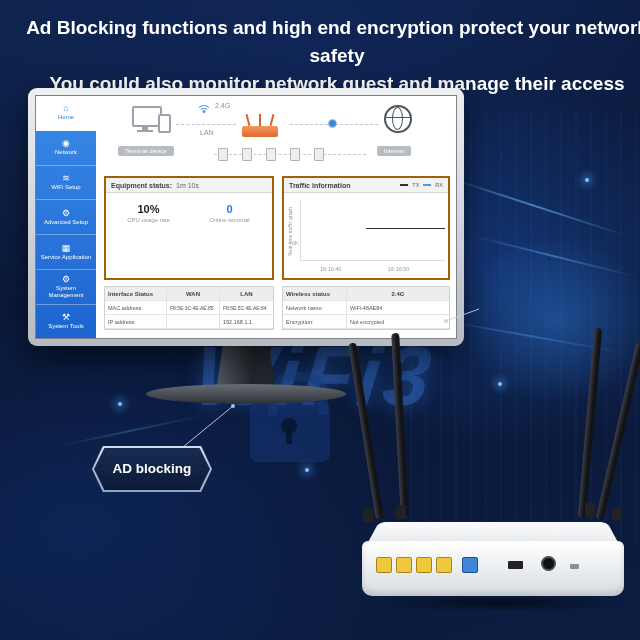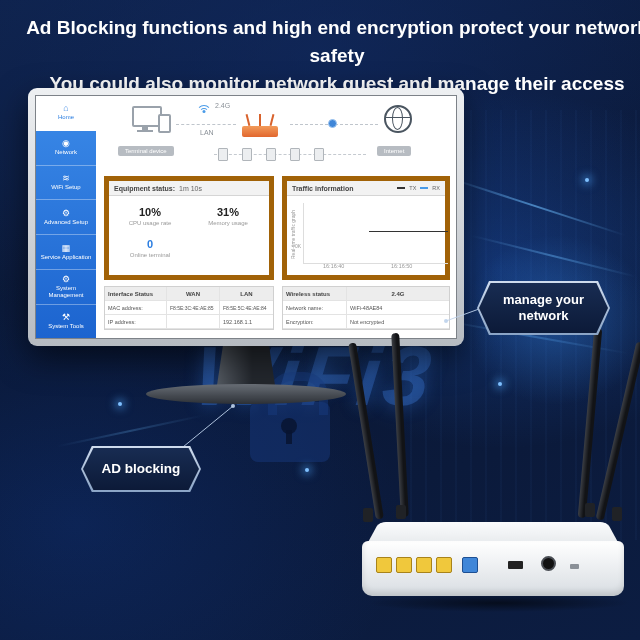--- a/index.html
+++ b/index.html
@@ -75,21 +75,21 @@
   .globe-ico{position:absolute;left:288px;top:9px;width:28px;height:28px;border:2px solid #4a5560;border-radius:50%;background:#fff;box-sizing:border-box;}
   .globe-ico::before{content:"";position:absolute;left:6px;top:0;width:11px;height:23px;border:1.5px solid #4a5560;border-radius:50%;box-sizing:border-box;}
   .globe-ico::after{content:"";position:absolute;left:0;right:0;top:10px;border-top:1.5px solid #4a5560;}
   .t-btn{position:absolute;background:#b7bcc2;color:#fff;font-size:6px;padding:2px 7px;border-radius:2px;cursor:pointer;}
   .btn-term{left:22px;top:50px;} .btn-net{left:281px;top:50px;}
   .clients-line{position:absolute;left:118px;top:58px;width:152px;border-top:1px dashed #c5cad0;}
   .clients{position:absolute;left:122px;top:52px;display:flex;gap:14px;}
   .client{width:8px;height:11px;border:1px solid #b0b5ba;background:#eceef0;border-radius:1px;}
 
   
-  .panel{position:absolute;border:5px solid #a16207;background:#fff;box-sizing:border-box;}
+  .panel{position:absolute;border:2px solid #a16207;background:#fff;box-sizing:border-box;}
   .p-equip{left:8px;top:80px;width:170px;height:104px;}
   .p-traffic{left:186px;top:80px;width:168px;height:104px;}
   .panel-head{height:14px;background:#f2f2f2;border-bottom:1px solid #d5d5d5;display:flex;align-items:center;padding:0 5px;
     font-size:7px;font-weight:bold;color:#444;}
   .uptime{font-weight:normal;margin-left:4px;color:#666;}
   .equip-grid{display:grid;grid-template-columns:1fr 1fr;padding:4px 2px;}
   .stat{text-align:center;padding:6px 0;}
   .stat .val{font-size:11px;font-weight:bold;color:#222;}
   .stat.small .val{font-size:8.5px;}
   .stat.blue .val{color:#2a7de1;}
@@ -117,21 +117,21 @@
   .tc-c{justify-content:center;}
   .tc-mac{font-size:5px;}
 
   
   .hex{position:absolute;z-index:7;clip-path:polygon(9% 0,91% 0,100% 50%,91% 100%,9% 100%,0 50%);
     background:linear-gradient(180deg,#cfdcee,#8aa4c6);display:flex;align-items:center;justify-content:center;}
   .hex-in{position:absolute;left:2px;top:2px;right:2px;bottom:2px;clip-path:polygon(9% 0,91% 0,100% 50%,91% 100%,9% 100%,0 50%);
     background:linear-gradient(180deg,#182c52,#0c1a38);display:flex;flex-direction:column;align-items:center;justify-content:center;
     color:#fff;font-weight:bold;line-height:1.25;}
   .hex-manage{left:477px;top:281px;width:133px;height:54px;font-size:13px;}
-  .hex-ad{left:81px;top:446px;width:120px;height:46px;font-size:13.5px;}
+  .hex-ad{left:92px;top:446px;width:120px;height:46px;font-size:13.5px;}
 
   .connectors{position:absolute;left:0;top:0;z-index:4;pointer-events:none;}
 
   
   .antenna{position:absolute;z-index:6;width:8px;border-radius:4px;background:linear-gradient(90deg,#3c3f45,#121316 65%);}
   .an1{left:362px;top:342px;height:178px;transform:rotate(-9deg);}
   .an2{left:396px;top:333px;height:184px;transform:rotate(-3deg);}
   .an3{left:586px;top:328px;height:190px;transform:rotate(5deg);}
   .an4{left:616px;top:340px;height:182px;transform:rotate(13deg);}
   .hinge{position:absolute;z-index:6;width:10px;height:14px;background:#202226;border-radius:2px;}
@@ -256,24 +256,20 @@
         <div class="panel p-equip">
           <div class="panel-head">
             <span>Equipment status:</span>
             <span class="uptime">1m 10s</span>
           </div>
           <div class="equip-grid">
             <div class="stat">
               <div class="val">10%</div>
               <div class="lab">CPU usage rate</div>
             </div>
-            <div class="stat">
-              <div class="val">31%</div>
-              <div class="lab">Memory usage</div>
-            </div>
             <div class="stat blue">
               <div class="val">0</div>
               <div class="lab">Online terminal</div>
             </div>
           </div>
         </div>
 
         <div class="panel p-traffic">
           <div class="panel-head">
             <span>Traffic information</span>
@@ -323,26 +319,20 @@
           <div class="trow">
             <div class="tcell">Encryption:</div>
             <div class="tcell">Not encrypted</div>
           </div>
         </div>
 
       </div>
     </div>
   </div>
 
-  <div class="hex hex-manage">
-    <div class="hex-in">
-      <span>manage your</span>
-      <span>network</span>
-    </div>
-  </div>
   <div class="hex hex-ad">
     <div class="hex-in">
       <span>AD blocking</span>
     </div>
   </div>
 
   <div class="antenna an1"></div>
   <div class="antenna an2"></div>
   <div class="antenna an3"></div>
   <div class="antenna an4"></div>

